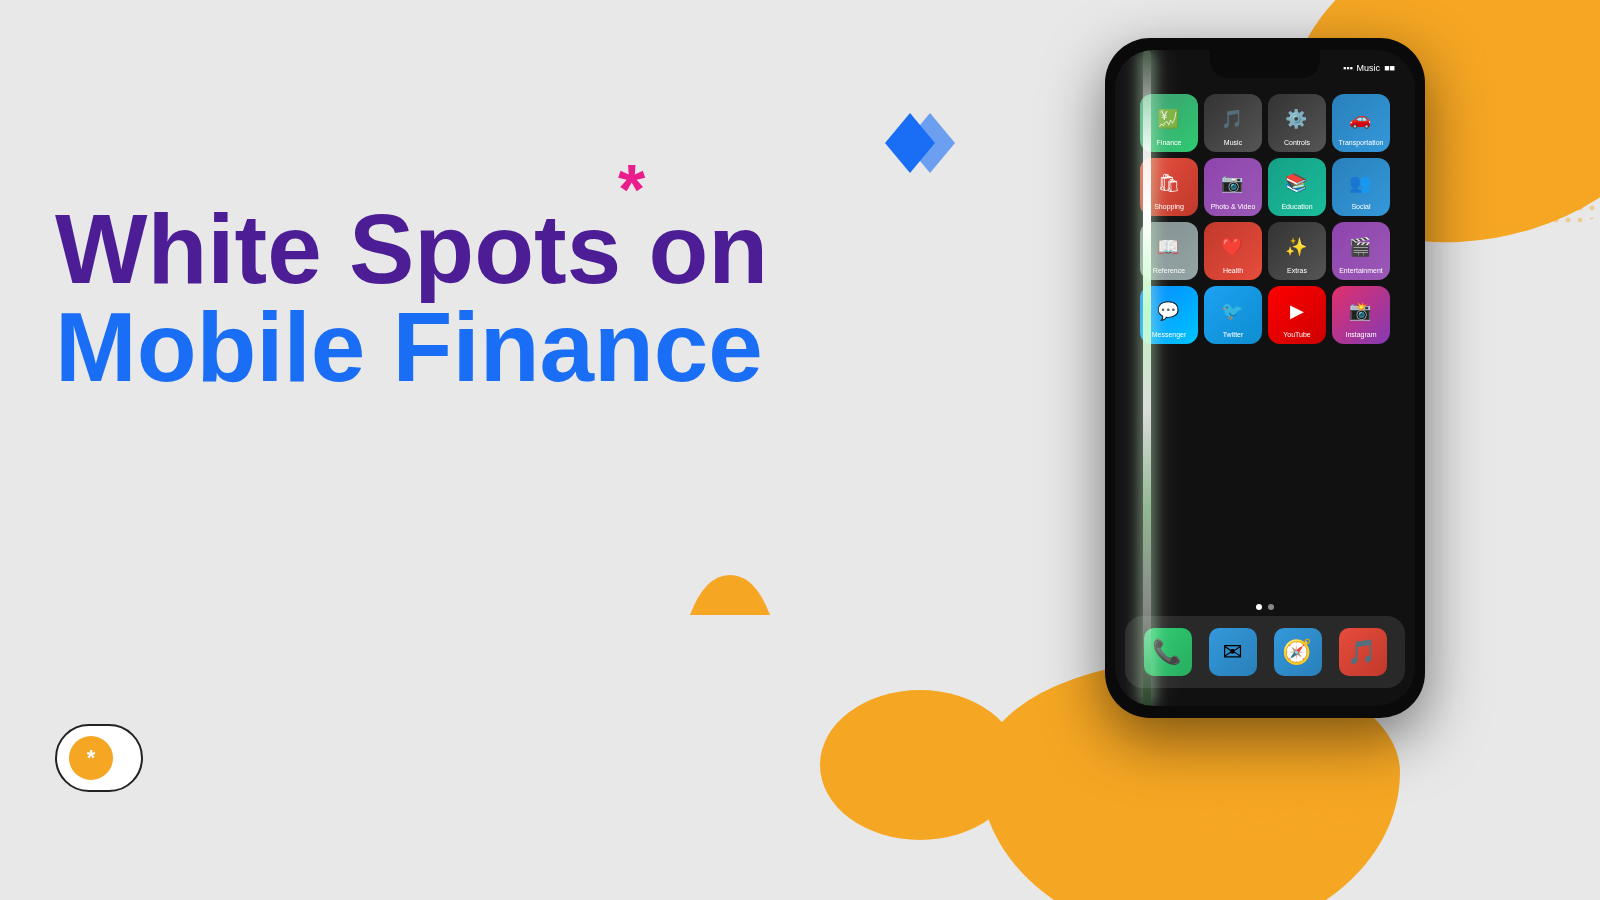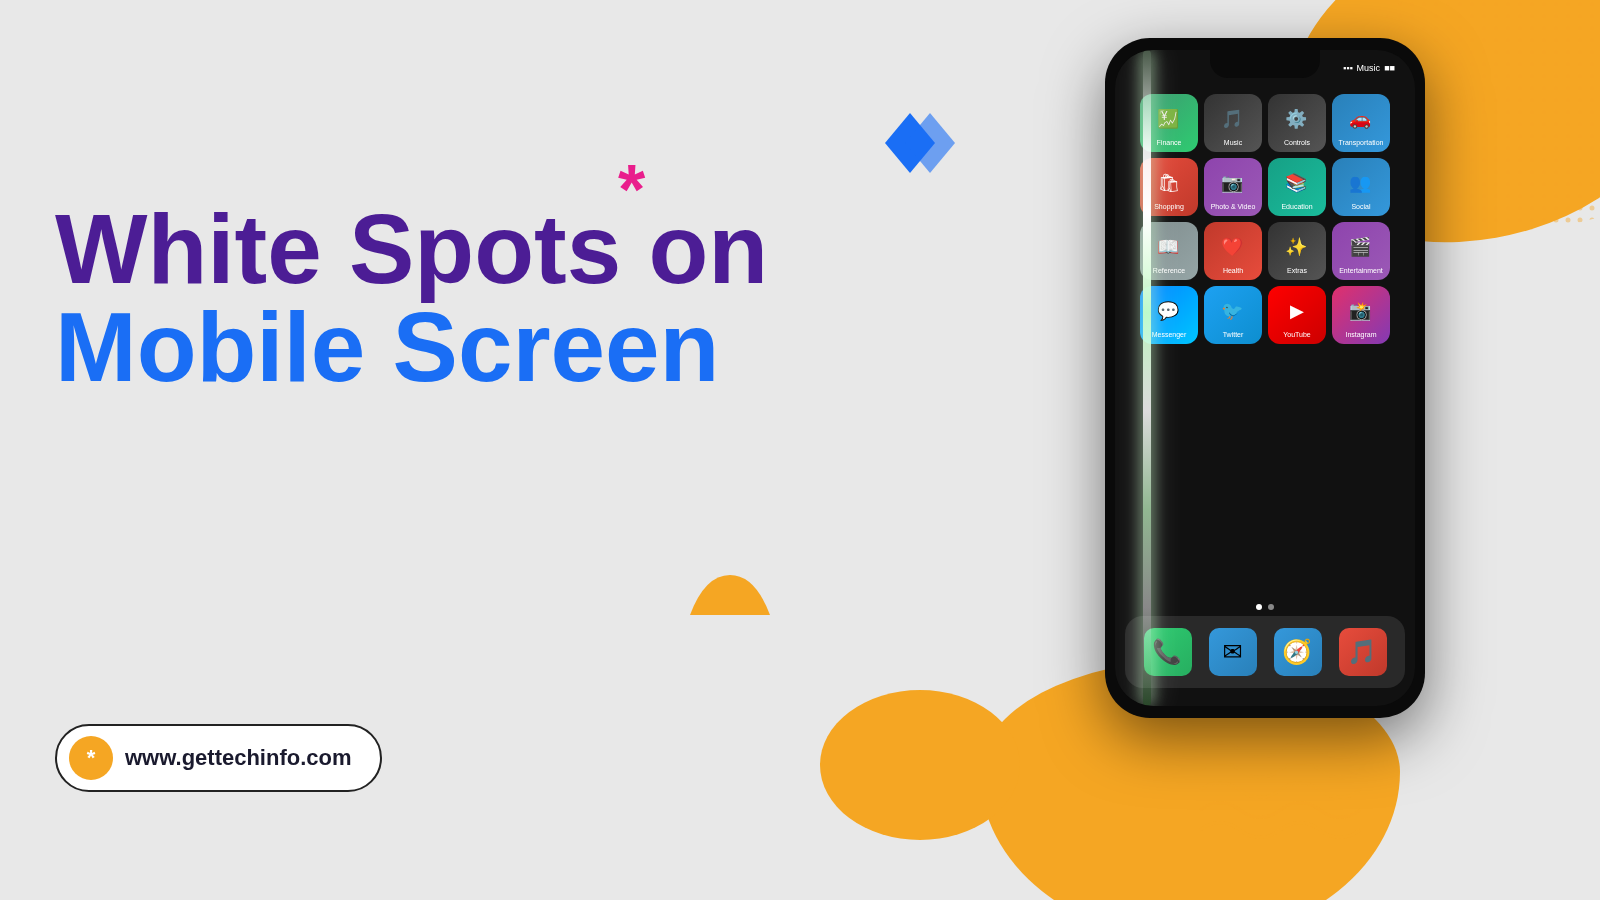--- a/index.html
+++ b/index.html
@@ -368,26 +368,25 @@
 <svg class="squiggle" width="180" height="120" viewBox="0 0 180 120">
   <path d="M10,20 Q30,5 50,20 Q70,35 90,20 Q110,5 130,20 Q150,35 170,20" stroke="#f5a623" stroke-width="3" fill="none" opacity="0.8"></path>
   <path d="M10,40 Q30,25 50,40 Q70,55 90,40 Q110,25 130,40 Q150,55 170,40" stroke="#f5a623" stroke-width="3" fill="none" opacity="0.8"></path>
   <path d="M10,60 Q30,45 50,60 Q70,75 90,60 Q110,45 130,60 Q150,75 170,60" stroke="#f5a623" stroke-width="3" fill="none" opacity="0.6"></path>
   <path d="M10,80 Q30,65 50,80 Q70,95 90,80 Q110,65 130,80 Q150,95 170,80" stroke="#f5a623" stroke-width="3" fill="none" opacity="0.4"></path>
   <path d="M10,100 Q30,85 50,100 Q70,115 90,100 Q110,85 130,100 Q150,115 170,100" stroke="#f5a623" stroke-width="3" fill="none" opacity="0.3"></path>
 </svg>
 
 <div class="main-text">
   <div class="title-line1">White Spots on</div>
-  <div class="title-line2">Mobile Screen</div>
+  <div class="title-line2">Mobile Finance</div>
 </div>
 
 <div class="website-badge">
   <div class="badge-asterisk">*</div>
-  <span class="badge-url">www.gettechinfo.com</span>
 </div>
 
 <div class="phone-wrapper">
   <div class="phone-outer">
     <div class="phone-screen">
 
       <div class="phone-notch"></div>
 
       <div class="status-bar">
         <span>▪▪▪</span>

